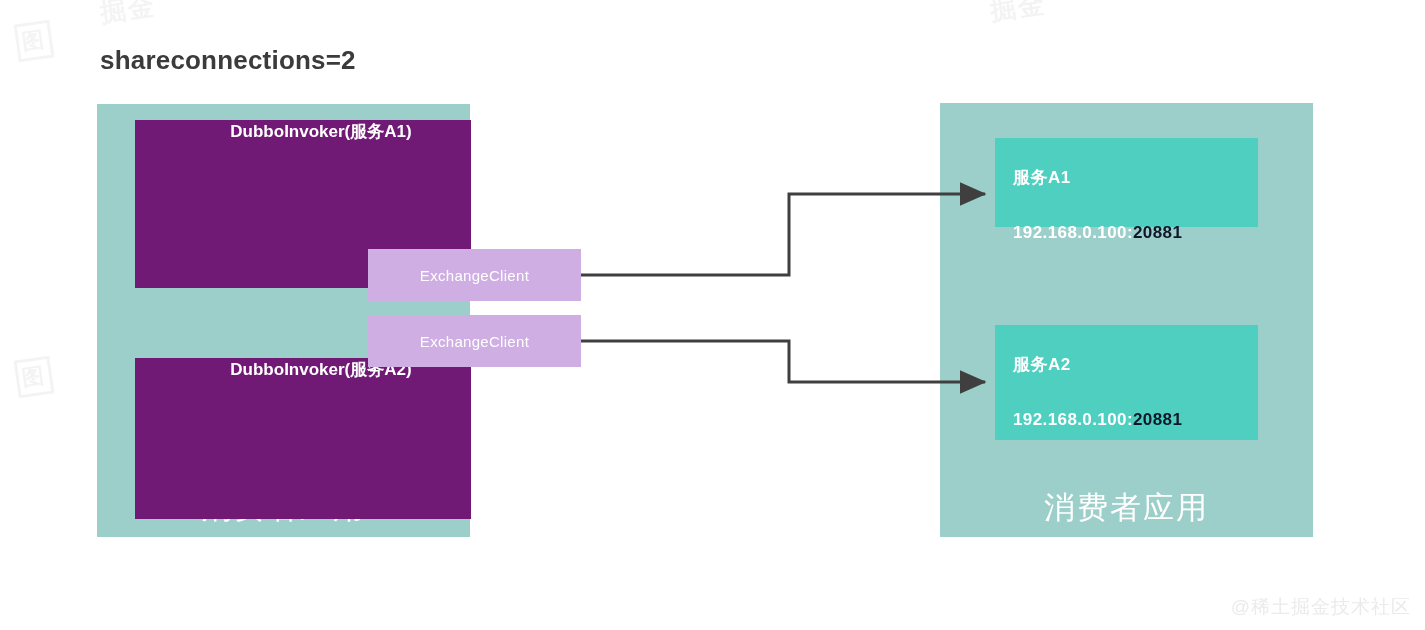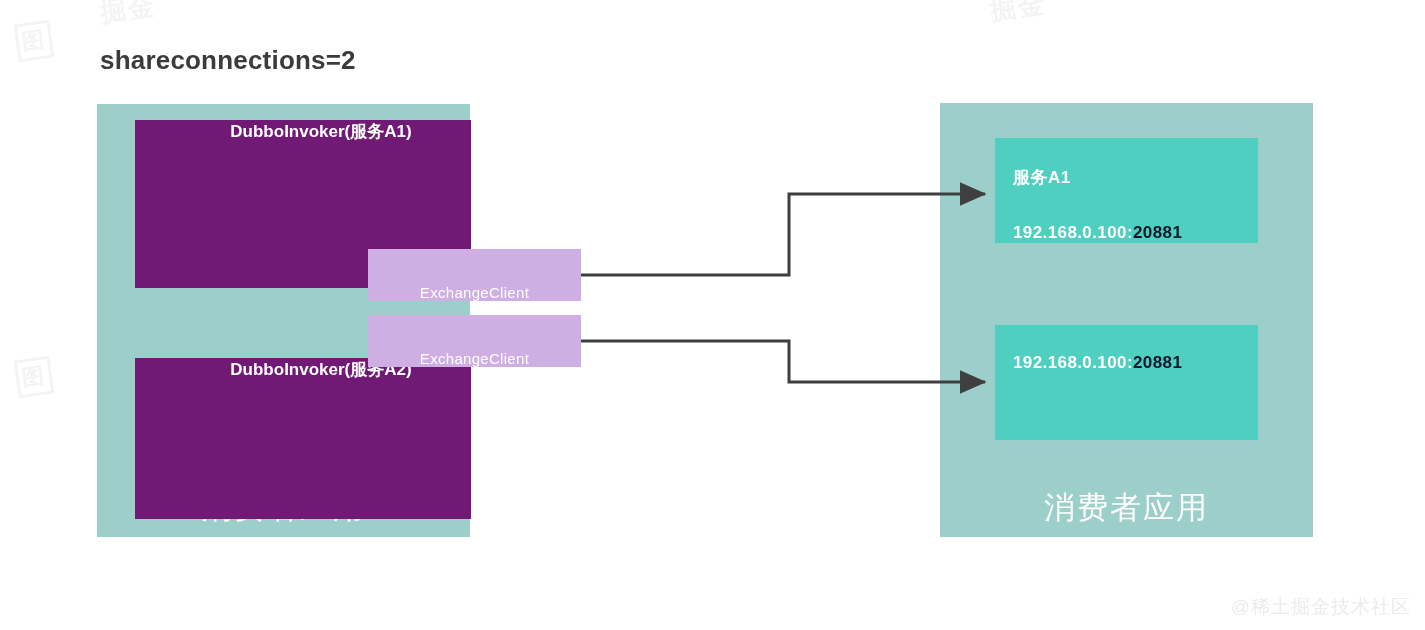--- a/index.html
+++ b/index.html
@@ -82,21 +82,21 @@
     font-size: 17px;
     font-weight: 700;
     white-space: nowrap;
   }
 
   
   .exchange-box {
     position: absolute;
     background: #cfaee3;
     display: flex;
-    align-items: flex-end;
+    align-items: center;
     justify-content: center;
     z-index: 5;
   }
   .exchange-label {
     color: #ffffff;
     font-size: 15px;
     font-weight: 400;
     white-space: nowrap;
     letter-spacing: 0.3px;
   }
@@ -179,26 +179,27 @@
   </div>
 
   <div class="exchange-box" style="left:368px; top:315px; width:213px; height:52px;">
     <span class="exchange-label">ExchangeClient</span>
   </div>
 
   <div class="app-container" style="left:940px; top:103px; width:373px; height:434px;">
     <div class="app-label">消费者应用</div>
   </div>
 
-  <div class="service-box" style="left:995px; top:138px; width:263px; height:105px;">
+  <div class="service-box" style="left:995px; top:138px; width:263px; height:89px;">
     <div class="service-name">服务A1</div>
     <div class="service-addr"><span>192.168.0.100:</span><span class="service-port">20881</span></div>
   </div>
 
   <div class="service-box" style="left:995px; top:325px; width:263px; height:115px;">
+    <div class="service-name">服务A2</div>
     <div class="service-addr"><span>192.168.0.100:</span><span class="service-port">20881</span></div>
   </div>
 
   <svg id="connectors" viewBox="0 0 1425 630">
     <defs>
       <marker id="arrowhead" markerWidth="9" markerHeight="8" refX="8.5" refY="4" orient="auto" markerUnits="strokeWidth">
         <path d="M0,0 L9,4 L0,8 Z" fill="#3f3f3f"></path>
       </marker>
     </defs>
 

